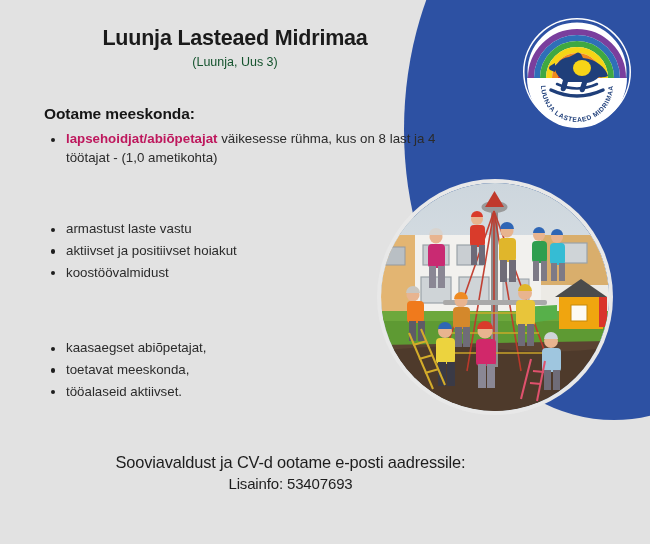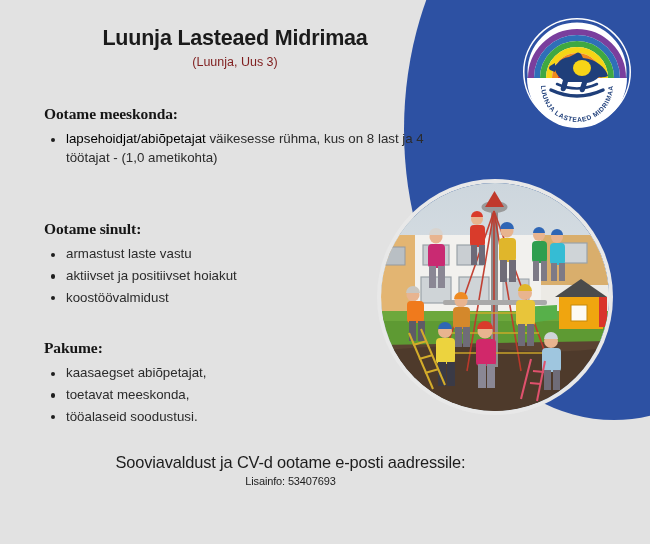--- a/index.html
+++ b/index.html
@@ -78,36 +78,35 @@
   .title {
     font-size: 21.5px;
     font-weight: bold;
     color: #1b1b1b;
     letter-spacing: -0.2px;
     line-height: 1.15;
     margin: 0;
   }
   .subtitle {
     font-size: 12.5px;
-    color: #7f1d1d;
+    color: #14532d;
     margin: 4px 0 12px 0;
     line-height: 1.2;
   }
 
   .section {
     position: absolute;
     z-index: 5;
   }
   .sec-heading {
     font-size: 15.5px;
     font-weight: bold;
     color: #161616;
     margin: 0 0 7px 0;
     letter-spacing: -0.1px;
-    font-family: Liberation Serif, serif;
   }
   ul.bullets {
     list-style: none;
     margin: 0;
     padding: 0;
   }
   ul.bullets > li {
     position: relative;
     padding-left: 22px;
     font-size: 13.3px;
@@ -118,21 +117,21 @@
   ul.bullets > li::before {
     content: "";
     position: absolute;
     left: 7px;
     top: 7.5px;
     width: 4.2px;
     height: 4.2px;
     border-radius: 50%;
     background: #1e1e1e;
   }
-  ul.bullets > li b { font-weight: normal; color: #000000; }
+  ul.bullets > li b { font-weight: bold; color: #be185d; }
 
   #sec-team    { left: 44px; top: 105px; width: 400px; }
   #sec-expect  { left: 44px; top: 220px; width: 330px; }
   #sec-offer   { left: 44px; top: 339px; width: 330px; }
 
   #sec-team ul.bullets > li { margin-bottom: 5px; }
 
   
   .footer {
     position: absolute;
@@ -142,21 +141,21 @@
     text-align: center;
     z-index: 5;
   }
   .footer-line {
     font-size: 16.4px;
     color: #1d1d1d;
     line-height: 1.32;
     letter-spacing: -0.15px;
   }
   .footer-line.small {
-    font-size: 11px;
+    font-size: 15px;
   }
 </style>
 </head>
 <body>
 
 <div id="poster">
 
   <div class="blue-blob"></div>
 
   <div class="photo-wrap">
@@ -351,34 +350,32 @@
   <div class="section" id="sec-team">
     <div class="sec-heading">Ootame meeskonda:</div>
     <ul class="bullets">
       <li>
         <b>lapsehoidjat/abiõpetajat</b><span> väikesesse rühma, kus on 8 last ja 4 töötajat - (1,0 ametikohta)</span>
       </li>
     </ul>
   </div>
 
   <div class="section" id="sec-expect">
-    <div class="sec-heading">Ootame sinult:</div>
     <ul class="bullets">
       <li><span>armastust laste vastu</span></li>
       <li><span>aktiivset ja positiivset hoiakut</span></li>
       <li><span>koostöövalmidust</span></li>
     </ul>
   </div>
 
   <div class="section" id="sec-offer">
-    <div class="sec-heading">Pakume:</div>
     <ul class="bullets">
       <li><span>kaasaegset abiõpetajat,</span></li>
       <li><span>toetavat meeskonda,</span></li>
-      <li><span>tööalaseid soodustusi.</span></li>
+      <li><span>tööalaseid aktiivset.</span></li>
     </ul>
   </div>
 
   <div class="footer">
     <div class="footer-line">Sooviavaldust ja CV-d ootame e-posti aadressile:</div>
     <div class="footer-line small">Lisainfo: 53407693</div>
   </div>
 
 </div>
 

